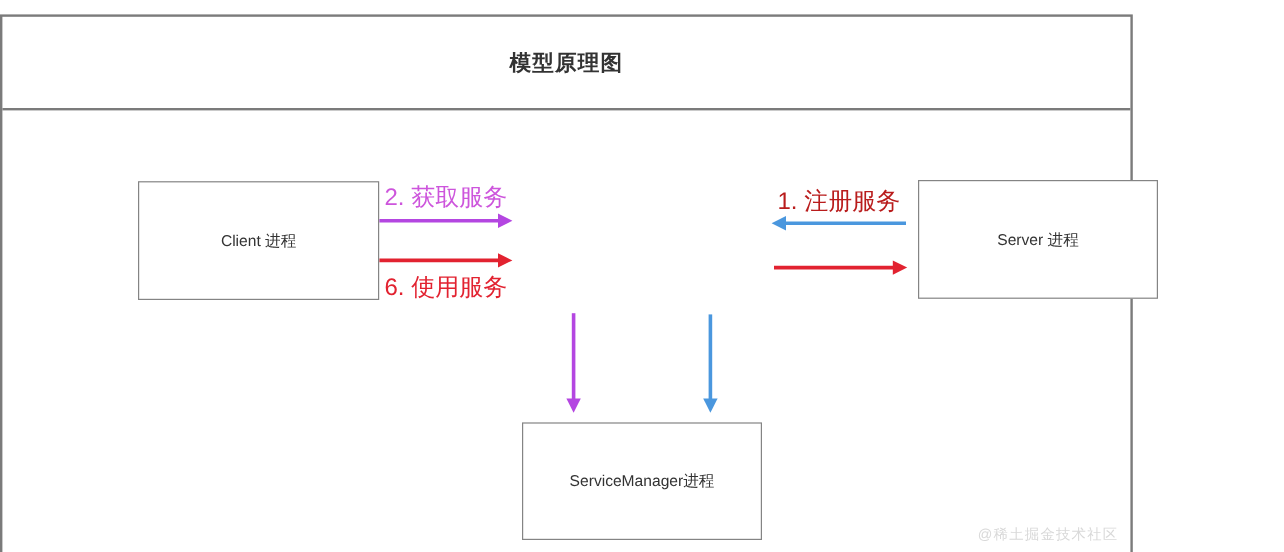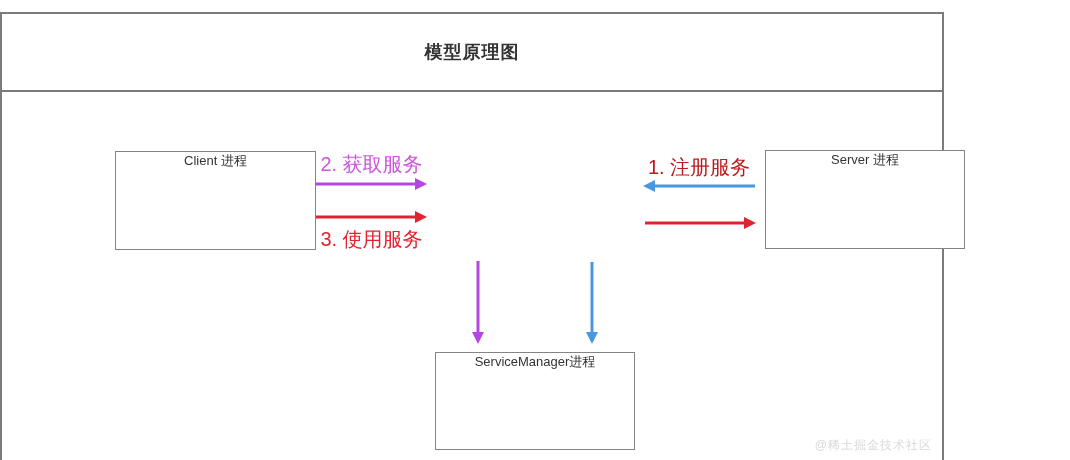--- a/index.html
+++ b/index.html
@@ -22,21 +22,21 @@
     border-bottom: 2px solid #7b7b7b;
     display: flex; align-items: center; justify-content: center;
   }
   .title {
     font-size: 18px; font-weight: bold; color: #333333; letter-spacing: 1px;
   }
   .node {
     position: absolute;
     border: 1px solid #848484;
     background: #ffffff;
-    display: flex; justify-content: center;
+    display: flex; align-items: center; justify-content: center;
     font-size: 13px; color: #333333;
   }
   .node-client { left: 113px; top: 137px; width: 201px; height: 99px; }
   .node-binder { left: 433px; top: 136px; width: 200px; height: 100px; }
   .node-server { left: 763px; top: 136px; width: 200px; height: 99px; }
   .node-sm     { left: 433px; top: 338px; width: 200px; height: 98px; }
   .arrows {
     position: absolute; left: 0; top: 0;
     width: 1060px; height: 453px;
     pointer-events: none;
@@ -102,19 +102,19 @@
   <div class="node node-server">
     <span>Server 进程</span>
   </div>
 
   <div class="node node-sm">
     <span>ServiceManager进程</span>
   </div>
 
   <div class="edge-label edge-label-acquire">2. 获取服务</div>
 
-  <div class="edge-label edge-label-use">3. 使用服务</div>
+  <div class="edge-label edge-label-use">6. 使用服务</div>
 
   <div class="edge-label edge-label-register">1. 注册服务</div>
 
   <div class="watermark">@稀土掘金技术社区</div>
 
 </div>
 
 </body></html>

